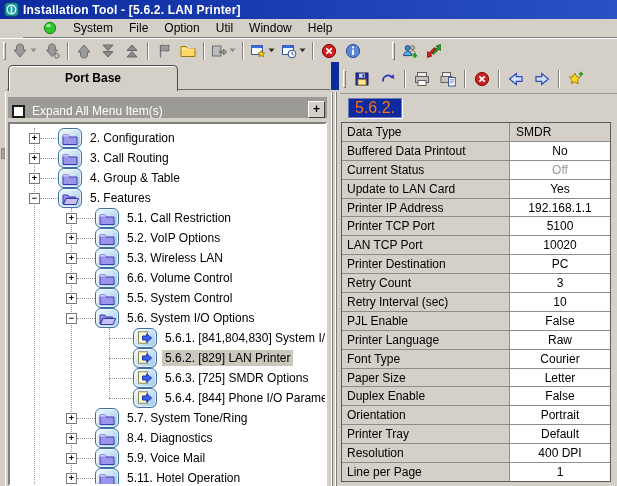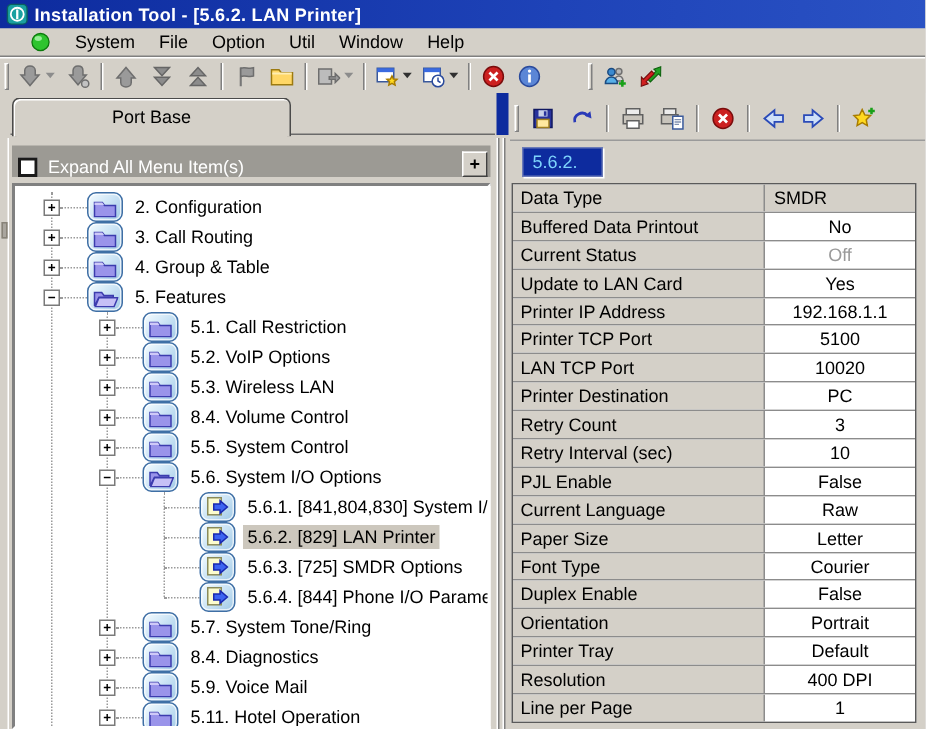--- a/index.html
+++ b/index.html
@@ -12,21 +12,21 @@
   
   .titlebar {
     height:19px; display:flex; align-items:center; gap:4px; padding:0 4px;
     background:linear-gradient(90deg, var(--navy,#0d2b9e) 0%, #1e43b8 60%, #2a52c4 100%);
   }
   .titlebar .app-ic { width:15px; height:15px; flex:none; }
   .titlebar .ttl { color:#fff; font-weight:bold; font-size:12px; letter-spacing:.2px; white-space:nowrap; }
   
   .menubar {
     height:19px; display:flex; align-items:center; gap:2px; padding:0 20px;
-    border-bottom:1px solid #808080; background:var(--chrome,#d4d0c8);
+    border-bottom:1px solid #808080; background:var(--chrome,#d4d0c8);margin-left:23px;
   }
   .menubar .status-ic { width:14px; height:14px; margin-right:6px; flex:none; }
   .menu-item { padding:1px 8px; cursor:default; }
   
   .toolbar {
     height:24px; display:flex; align-items:center; padding:1px 2px;
     border-top:1px solid #fff; background:var(--chrome,#d4d0c8);
   }
   .tb-grip { width:3px; height:18px; margin:0 3px 0 1px; border-left:1px solid #fff; border-top:1px solid #fff; border-right:1px solid #808080; border-bottom:1px solid #808080; flex:none; }
   .tb-btn { height:22px; min-width:24px; display:flex; align-items:center; justify-content:center; padding:0 2px; border:1px solid transparent; flex:none; }
@@ -38,22 +38,22 @@
   .tb-gap { width:26px; flex:none; }
   
   .body { position:absolute; top:62px; left:0; right:0; bottom:0; display:flex; }
   
   .left-panel { position:relative; width:330px; flex:none; }
   .left-strip { position:absolute; left:0; top:30px; bottom:0; width:6px; border-right:1px solid #fff; }
   .left-strip .grip { margin-top:56px; margin-left:1px; width:4px; height:11px; background:#aaa69e; border:1px solid #888378; }
   .lp-content { margin-left:7px; height:100%; display:flex; flex-direction:column; }
   .tab-strip { height:28px; padding:2px 0 0 1px; border-bottom:1px solid #6a6a6a; position:relative; }
   .tab {
-    position:relative; bottom:-1px; width:186px; height:26px; line-height:24px; text-align:center;
-    font-weight:normal; background:var(--chrome,#d4d0c8);
+    position:relative; bottom:-1px; width:170px; height:26px; line-height:24px; text-align:center;
+    font-weight:bold; background:var(--chrome,#d4d0c8);
     border:1px solid #4a4a4a; border-bottom:none; border-radius:5px 5px 0 0;
     box-shadow:inset 1px 1px 0 #fff;
   }
   .expand-bar {
     margin:7px 3px 0 1px; height:21px; background:#9c9a94;
     display:flex; align-items:flex-end; padding:0 2px 0 4px; gap:7px;
   }
   .expand-bar .cbx { width:13px; height:13px; background:#fff; border:2px solid #1a1a1a; flex:none; }
   .expand-bar .lbl { color:#fff; flex:1; white-space:nowrap; overflow:hidden; }
   .expand-bar .plus-btn {
@@ -87,22 +87,22 @@
   .splitter { width:10px; flex:none; position:relative; }
   .splitter .navy-top { position:absolute; top:0; left:1px; width:8px; height:28px; background:var(--navy,#0d2b9e); }
   .splitter .ridge { position:absolute; top:30px; bottom:0; width:2px; border-left:1px solid #fff; border-right:1px solid #808080; }
   .splitter .r1 { left:1px; } .splitter .r2 { left:5px; }
   
   .right-panel { flex:1; display:flex; flex-direction:column; overflow:hidden; }
   .rp-toolbar { height:32px; display:flex; align-items:center; padding:3px 2px 0 2px; border-bottom:1px solid #9a9a9a; }
   .rp-toolbar .tb-btn { height:24px; min-width:26px; }
   .code-row { height:28px; display:flex; align-items:center; padding-left:8px; }
   .code-box {
-    width:54px; height:20px; background:var(--navy,#0d2b9e); color:#7dd3fc;
-    display:flex; align-items:center; padding-left:6px; font-size:12px;
+    width:54px; height:20px; background:var(--navy,#0d2b9e); color:#f97316;
+    display:flex; align-items:center; padding-left:6px; font-size:16px;
     border:1px solid #6a7ab8; box-shadow:1px 1px 0 #fff;
   }
   .ptable {
     margin-left:1px; width:270px; height:360px;
     border:1px solid #5a5a5a; display:flex; flex-direction:column; background:#fff;
   }
   .prow { flex:1; display:flex; border-bottom:1px solid var(--gridline,#8c8c8c); overflow:hidden; }
   .prow:last-child { border-bottom:none; }
   .plabel {
     width:168px; flex:none; background:var(--chrome,#d4d0c8);
@@ -397,21 +397,21 @@
               </div>
               <div class="tree-row lv2">
                 <span class="expander">+</span>
                 <span class="dash"></span>
                 <span class="node-icon">
                   <svg width="16" height="13" viewBox="0 0 16 13">
                     <path d="M1 3h5.2l1.5 2H15v7.5H1z" fill="#9a94ea" stroke="#3c3cae"></path>
                     <path d="M1 3h5.2l1.2 1.6H1z" fill="#cfcaf8"></path>
                   </svg>
                 </span>
-                <span class="tree-label">8.4. Volume Control</span>
+                <span class="tree-label">6.6. Volume Control</span>
               </div>
               <div class="tree-row lv2">
                 <span class="expander">+</span>
                 <span class="dash"></span>
                 <span class="node-icon">
                   <svg width="16" height="13" viewBox="0 0 16 13">
                     <path d="M1 3h5.2l1.5 2H15v7.5H1z" fill="#9a94ea" stroke="#3c3cae"></path>
                     <path d="M1 3h5.2l1.2 1.6H1z" fill="#cfcaf8"></path>
                   </svg>
                 </span>
@@ -644,32 +644,32 @@
           </div>
           <div class="prow">
             <span class="plabel">Retry Interval (sec)</span>
             <span class="pvalue">10</span>
           </div>
           <div class="prow">
             <span class="plabel">PJL Enable</span>
             <span class="pvalue">False</span>
           </div>
           <div class="prow">
-            <span class="plabel">Current Language</span>
+            <span class="plabel">Printer Language</span>
             <span class="pvalue">Raw</span>
+          </div>
+          <div class="prow">
+            <span class="plabel">Font Type</span>
+            <span class="pvalue">Courier</span>
           </div>
           <div class="prow">
             <span class="plabel">Paper Size</span>
             <span class="pvalue">Letter</span>
           </div>
           <div class="prow">
-            <span class="plabel">Font Type</span>
-            <span class="pvalue">Courier</span>
-          </div>
-          <div class="prow">
             <span class="plabel">Duplex Enable</span>
             <span class="pvalue">False</span>
           </div>
           <div class="prow">
             <span class="plabel">Orientation</span>
             <span class="pvalue">Portrait</span>
           </div>
           <div class="prow">
             <span class="plabel">Printer Tray</span>
             <span class="pvalue">Default</span>

